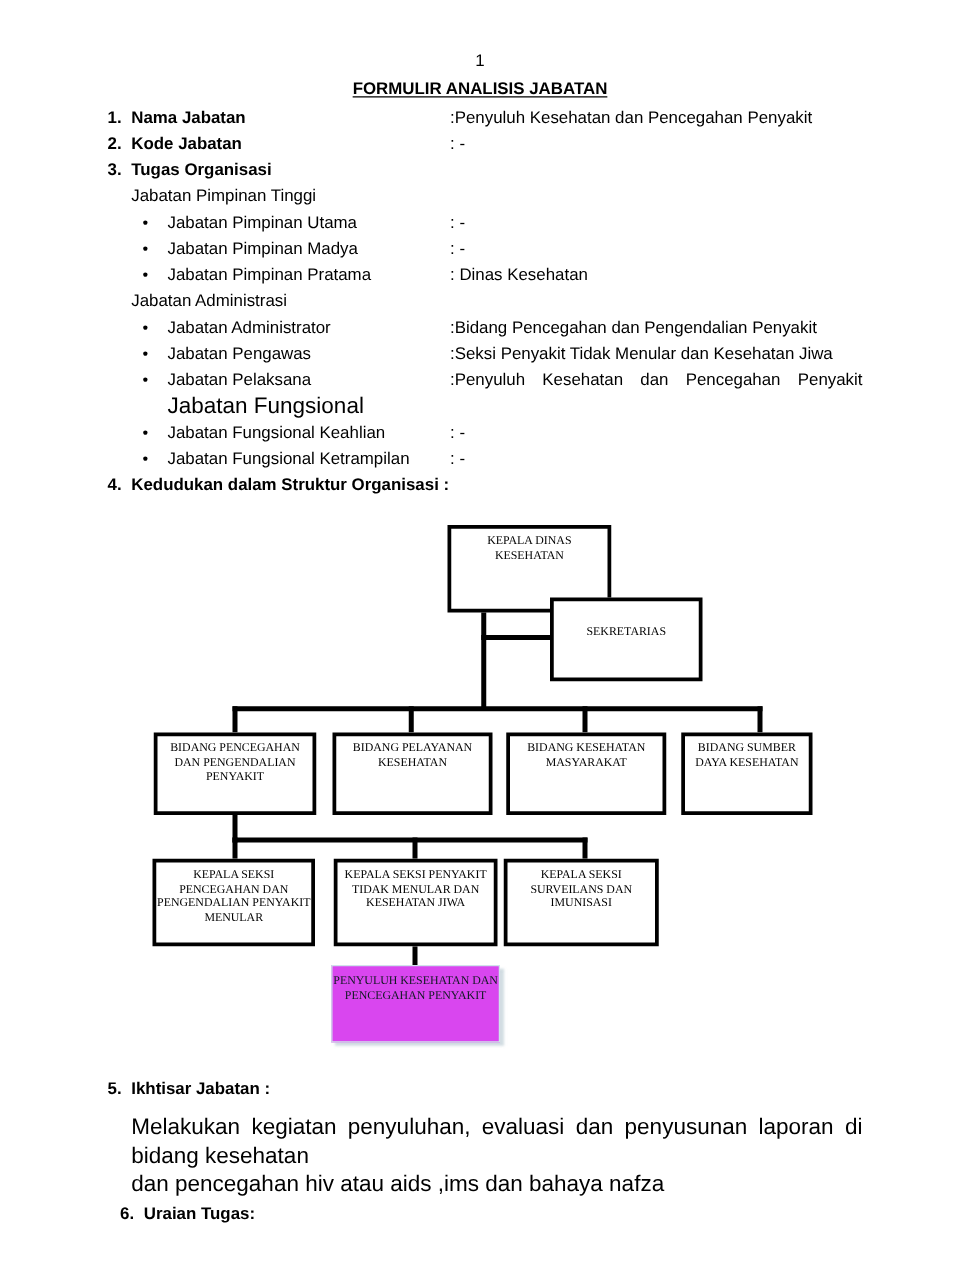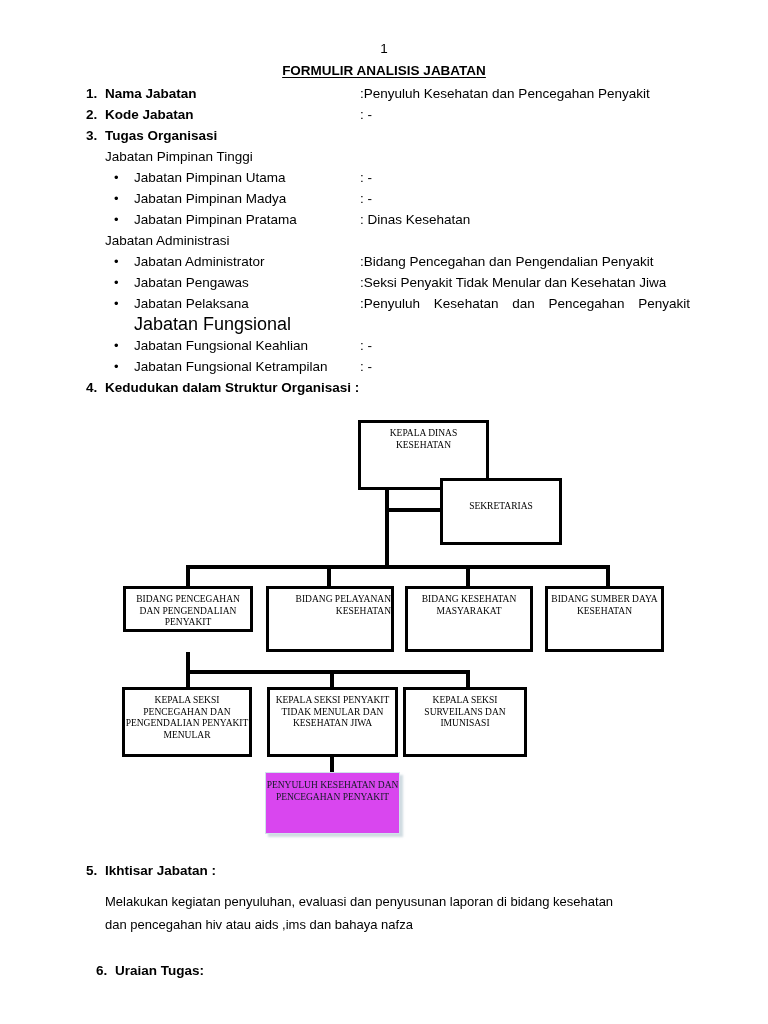--- a/index.html
+++ b/index.html
@@ -159,21 +159,21 @@
   .line {
     position: absolute;
     background: #000000;
   }
 
   
   .para {
     position: absolute;
     left: 105px;
     width: 585px;
-    font-size: 13px;
+    font-size: 18px;
     line-height: 23px;
     text-align: justify;
   }
   .para .l2 { text-align: left; }
 </style>
 </head>
 <body>
 
 <div class="page">
 
@@ -268,24 +268,24 @@
     <div class="line" style="left:186px; top:670px; width:4px; height:17px;"></div>
     <div class="line" style="left:330px; top:670px; width:4px; height:17px;"></div>
     <div class="line" style="left:466px; top:670px; width:4px; height:17px;"></div>
 
     <div class="line" style="left:330px; top:757px; width:4px; height:15px;"></div>
 
     <div class="obox" style="left:322px; top:420px; width:131px; height:70px;margin-left:36px;">KEPALA DINAS KESEHATAN</div>
 
     <div class="obox" style="left:440px; top:478px; width:122px; height:67px; padding-top:20px;">SEKRETARIAS</div>
 
-    <div class="obox" style="left:123px; top:586px; width:130px; height:46px;">BIDANG PENCEGAHAN DAN PENGENDALIAN PENYAKIT</div>
-    <div class="obox" style="left:266px; top:586px; width:128px; height:66px;text-align:right;">BIDANG PELAYANAN KESEHATAN</div>
+    <div class="obox" style="left:123px; top:586px; width:130px; height:66px;">BIDANG PENCEGAHAN DAN PENGENDALIAN PENYAKIT</div>
+    <div class="obox" style="left:266px; top:586px; width:128px; height:66px;">BIDANG PELAYANAN KESEHATAN</div>
     <div class="obox" style="left:405px; top:586px; width:128px; height:66px;">BIDANG KESEHATAN MASYARAKAT</div>
-    <div class="obox" style="left:545px; top:586px; width:119px; height:66px;">BIDANG SUMBER DAYA KESEHATAN</div>
+    <div class="obox" style="left:545px; top:586px; width:105px; height:66px;">BIDANG SUMBER DAYA KESEHATAN</div>
 
     <div class="obox" style="left:122px; top:687px; width:130px; height:70px;">KEPALA SEKSI PENCEGAHAN DAN PENGENDALIAN PENYAKIT MENULAR</div>
     <div class="obox" style="left:267px; top:687px; width:131px; height:70px;">KEPALA SEKSI PENYAKIT TIDAK MENULAR DAN KESEHATAN JIWA</div>
     <div class="obox" style="left:403px; top:687px; width:124px; height:70px;">KEPALA SEKSI SURVEILANS DAN IMUNISASI</div>
 
     <div class="obox highlight" style="left:265px; top:772px; width:135px; height:62px;">PENYULUH KESEHATAN DAN PENCEGAHAN PENYAKIT</div>
   </div>
 
   <div class="num-row" style="top:862px;">
     <span class="num">5.</span>

